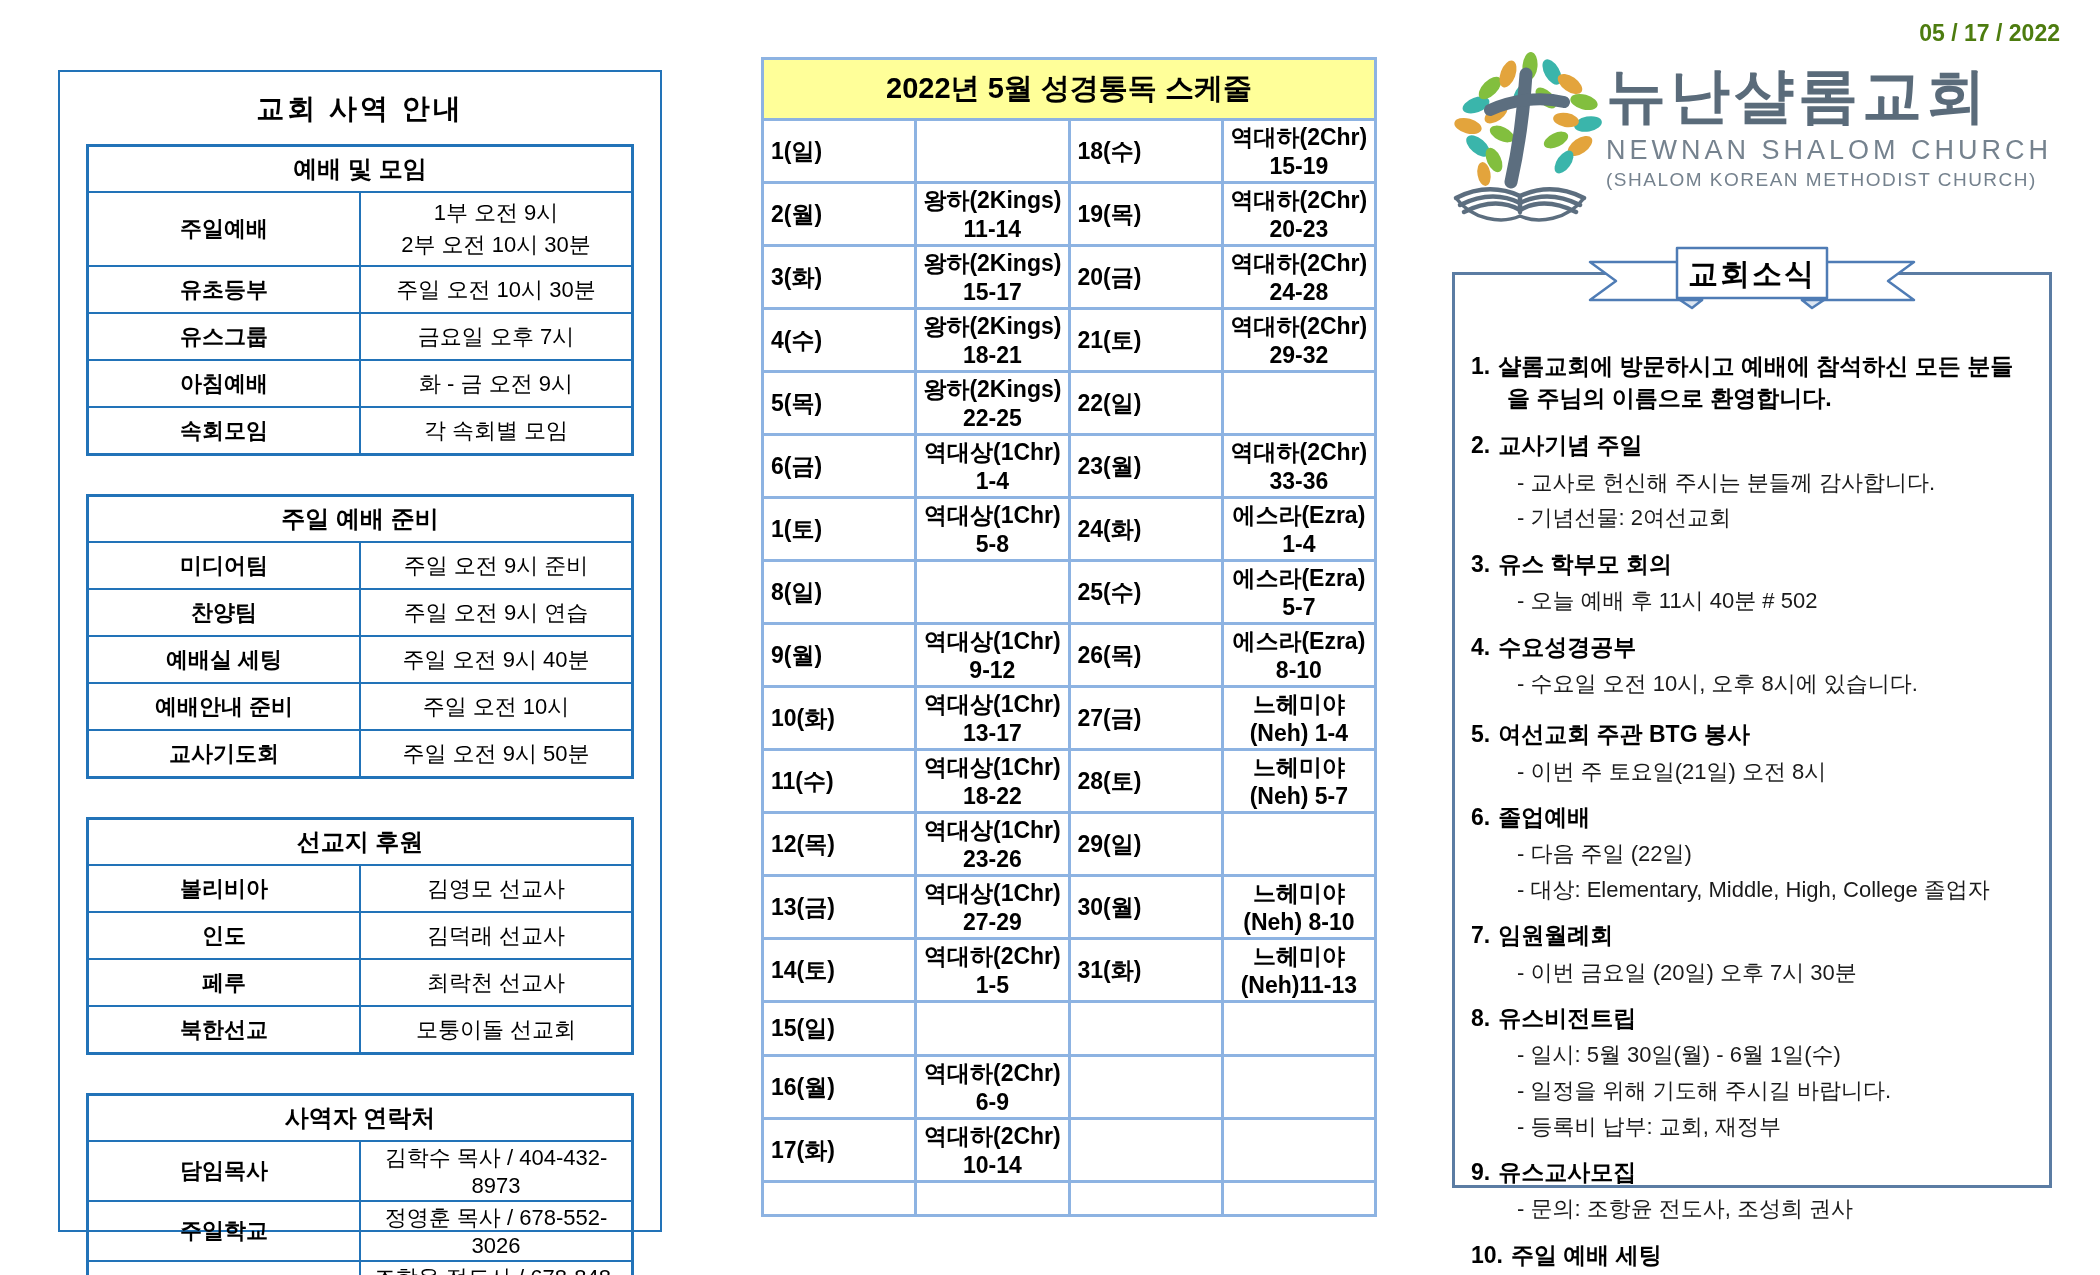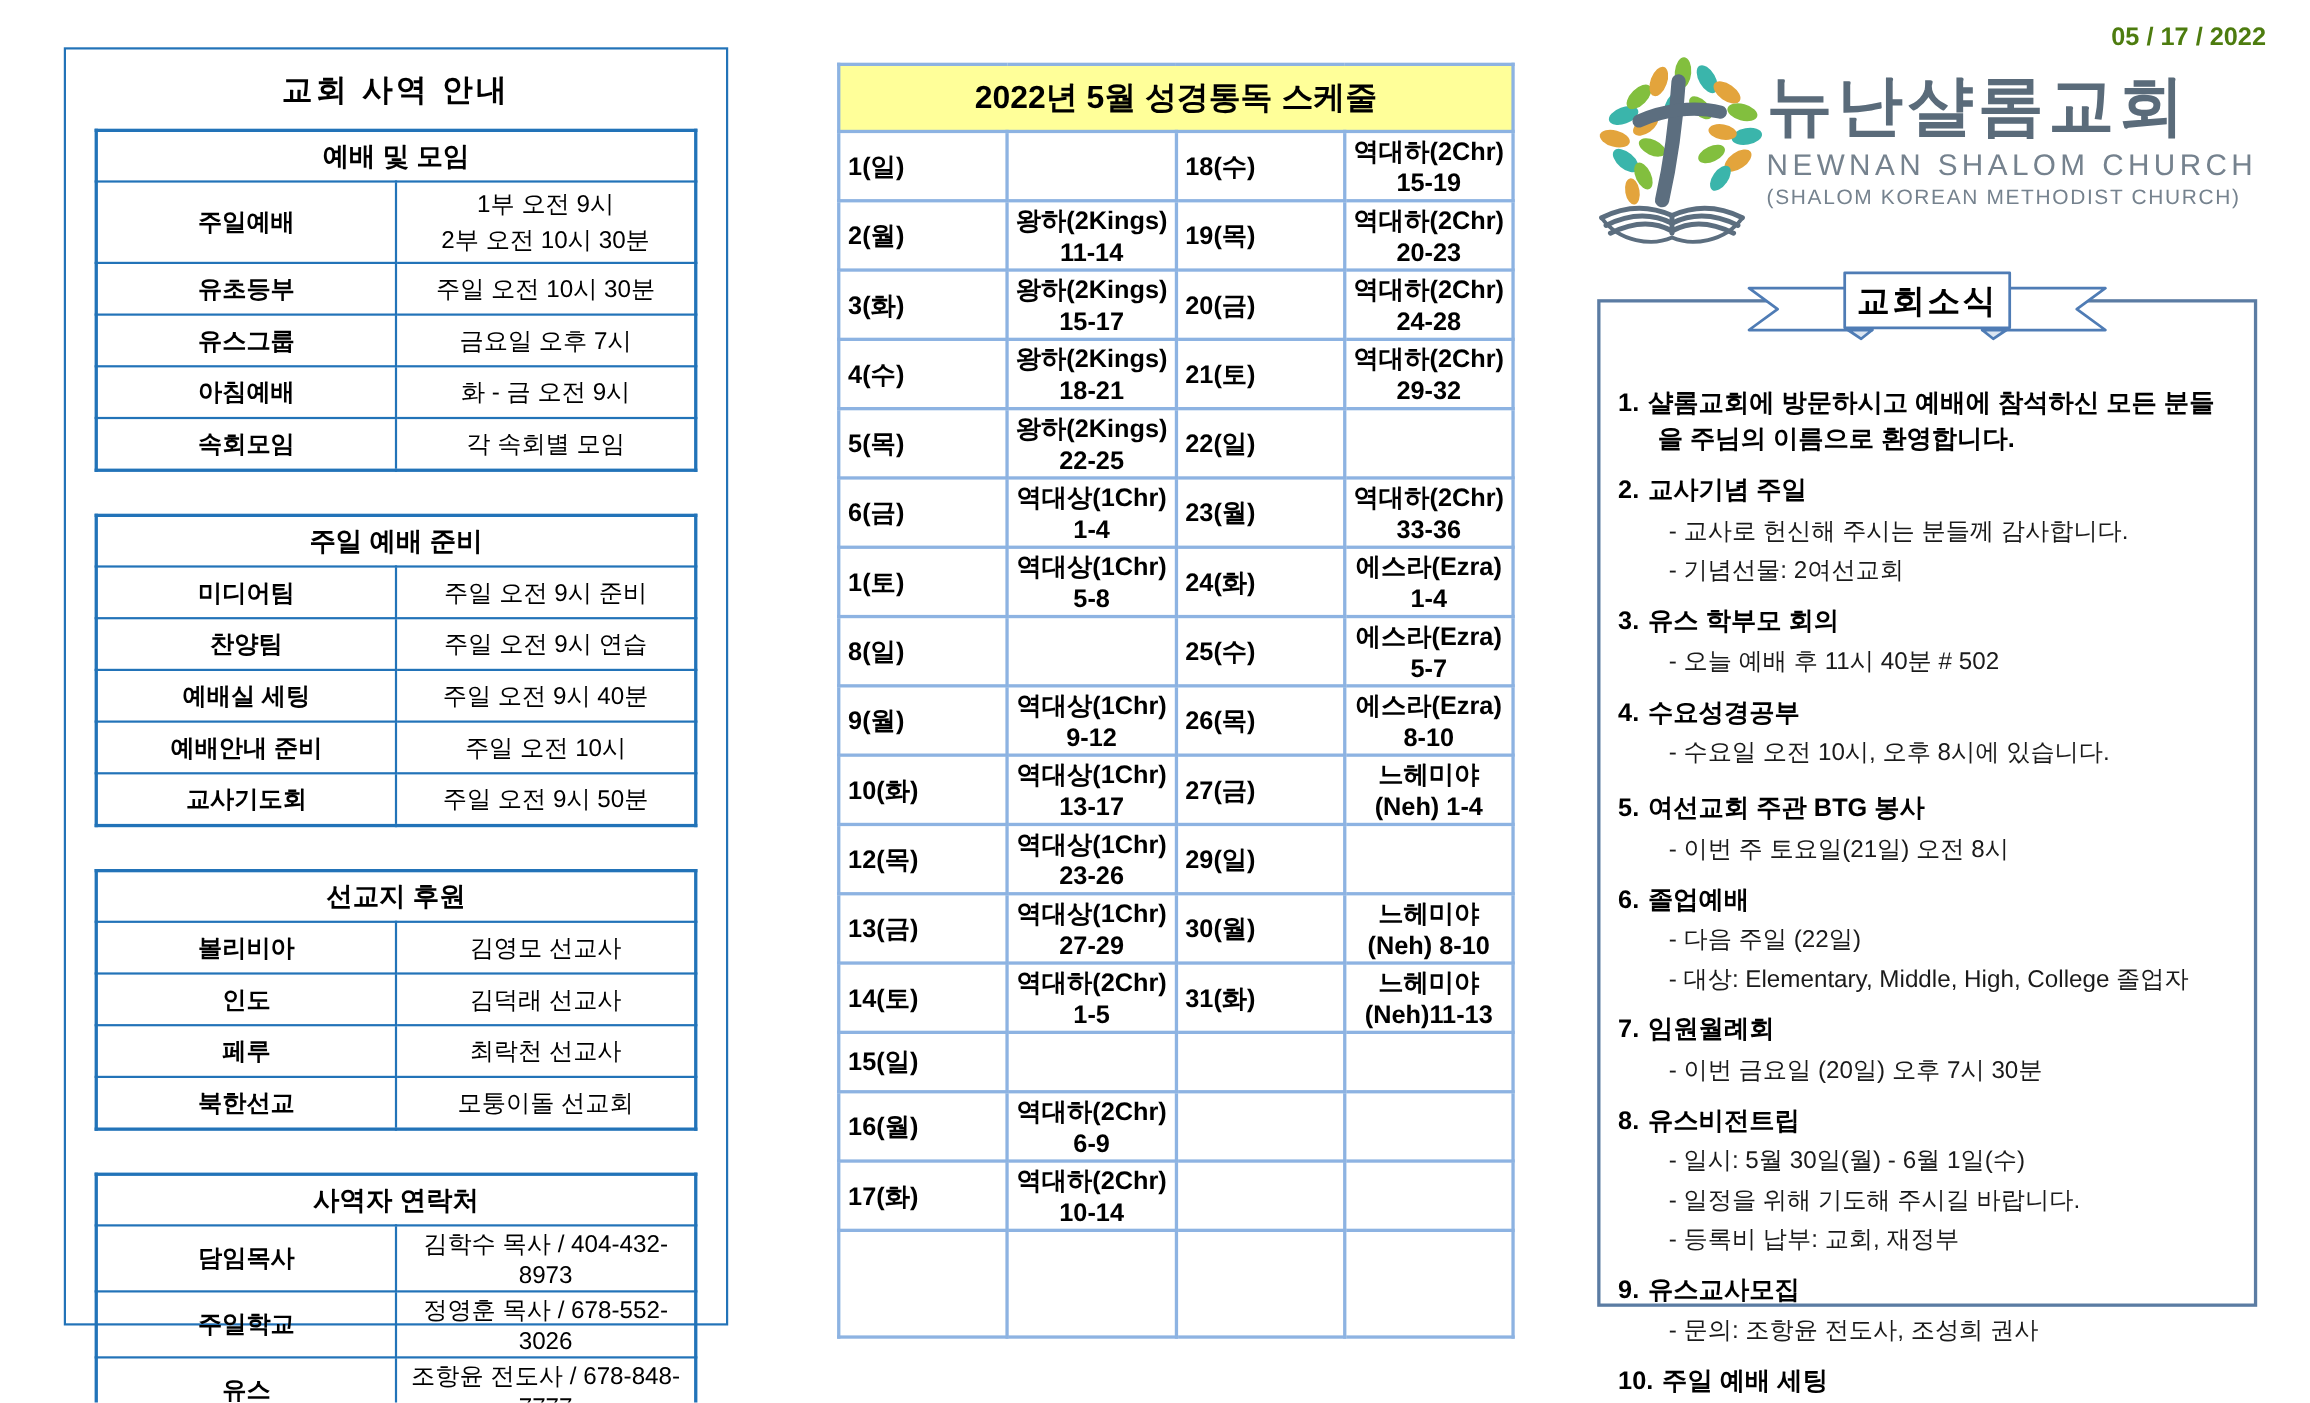--- a/index.html
+++ b/index.html
@@ -1,20 +1,20 @@
 <!DOCTYPE html>
 <html><head>
 <meta charset="utf-8">
 <style>
   html,body{margin:0;padding:0;background:#ffffff;}
   body{width:2100px;height:1275px;position:relative;overflow:hidden;
        font-family:"Liberation Sans","DejaVu Sans",sans-serif;color:#000;}
 
   
-  .left-panel{position:absolute;left:58px;top:43px;width:600px;height:1158px;
+  .left-panel{position:absolute;left:58px;top:70px;width:600px;height:1158px;
               border:2px solid #2273b8;background:#fff;}
   .panel-title{text-align:center;font-size:28px;font-weight:bold;letter-spacing:3px;
                margin:18px 0 16px 0;}
   table.ltable{border-collapse:collapse;width:548px;margin:0 auto 38px auto;
                border:3px solid #2273b8;table-layout:fixed;}
   table.ltable th,table.ltable td{border:2px solid #2273b8;}
   table.ltable th{height:42px;font-size:24px;font-weight:bold;text-align:center;}
   table.ltable td{font-size:22px;text-align:center;vertical-align:middle;height:43px;}
   table.ltable td.lbl{width:190px;font-weight:bold;}
   table.ltable td.val{font-weight:normal;}
@@ -227,20 +227,26 @@
         <td class="day">9(월)</td>
         <td class="psg">역대상(1Chr) 9-12</td>
         <td class="day">26(목)</td>
         <td class="psg">에스라(Ezra) 8-10</td>
       </tr>
       <tr class="dayrow">
         <td class="day">10(화)</td>
         <td class="psg">역대상(1Chr) 13-17</td>
         <td class="day">27(금)</td>
         <td class="psg">느헤미야(Neh) 1-4</td>
+      </tr>
+      <tr class="dayrow">
+        <td class="day">11(수)</td>
+        <td class="psg">역대상(1Chr) 18-22</td>
+        <td class="day">28(토)</td>
+        <td class="psg">느헤미야(Neh) 5-7</td>
       </tr>
       <tr class="dayrow">
         <td class="day">12(목)</td>
         <td class="psg">역대상(1Chr) 23-26</td>
         <td class="day">29(일)</td>
         <td class="psg"></td>
       </tr>
       <tr class="dayrow">
         <td class="day">13(금)</td>
         <td class="psg">역대상(1Chr) 27-29</td>

